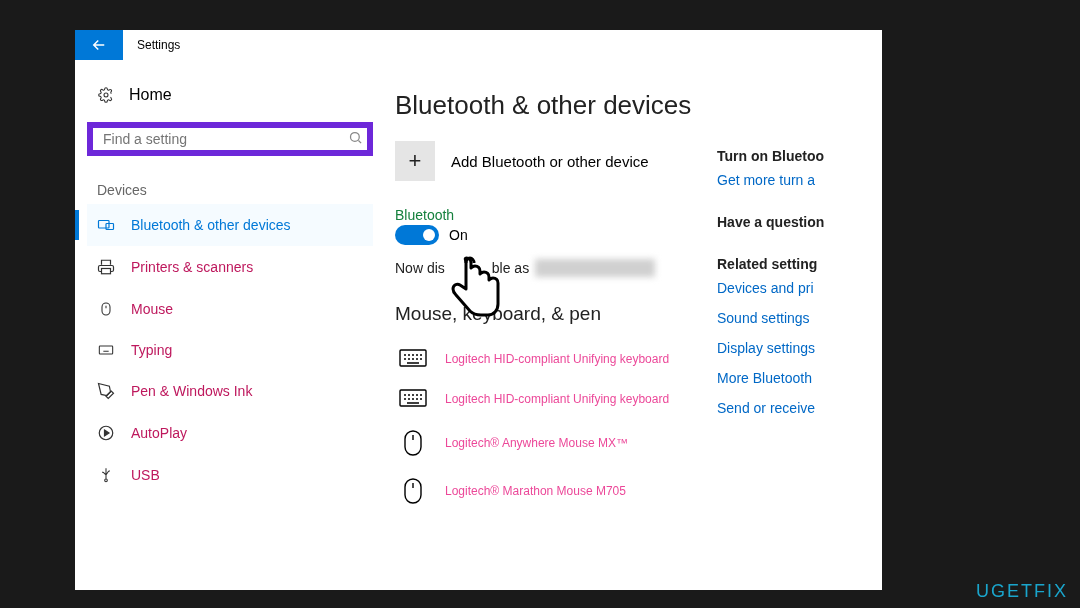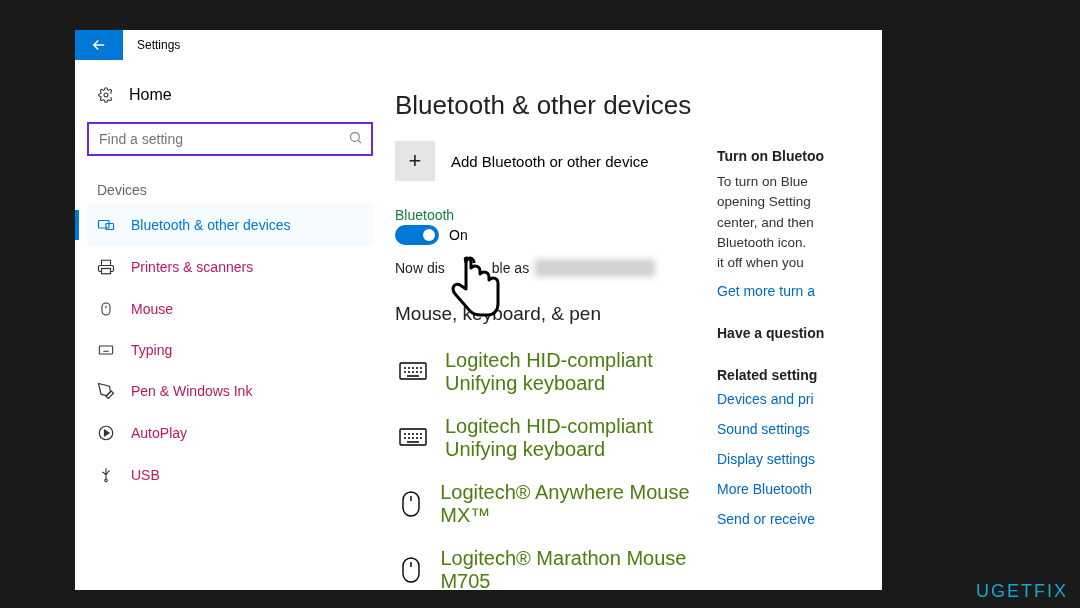--- a/index.html
+++ b/index.html
@@ -6,21 +6,21 @@
 body { background: #1a1a1a; width: 1080px; height: 608px; overflow: hidden; position: relative; }
 .window { position: absolute; left: 75px; top: 30px; width: 807px; height: 560px; background: #fff; display: flex; flex-direction: column; }
 .titlebar { height: 30px; display: flex; align-items: center; }
 .back-btn { width: 48px; height: 30px; background: #0078d7; color: #fff; display: flex; align-items: center; justify-content: center; }
 .title-txt { padding-left: 14px; font-size: 12px; color: #000; }
 .body { flex: 1; display: flex; overflow: hidden; }
 .sidebar { width: 310px; padding: 18px 12px 0 12px; display: flex; flex-direction: column; }
 .home-row { display: flex; align-items: center; gap: 14px; padding: 8px 10px; }
 .home-row .icon { width: 18px; display: flex; justify-content: center; }
 .search-wrap { margin-top: 10px; position: relative; }
-.search-input { width: 100%; height: 34px; border: 2px solid #6d28d9; padding: 0 16px 0 10px; font-size: 14px; outline: none; color: #555;}
+.search-input { width: 100%; height: 34px; border: 6px solid #6d28d9; padding: 0 16px 0 10px; font-size: 14px; outline: none; color: #555;}
 .search-icon { position: absolute; right: 10px; top: 8px; color: #666; }
 .section-label { margin: 26px 0 6px 10px; font-size: 14px; color: #666; }
 .nav-item { display: flex; align-items: center; gap: 16px; padding: 12px 10px; font-size: 14px; color: #be185d; position: relative; cursor: pointer; }
 .nav-item.active { color: #0078d7; background: #f5fbff; }
 .nav-item.active::before { content: ''; position: absolute; left: -12px; top: 6px; bottom: 6px; width: 4px; background: #0078d7; }
 .nav-item .icon { width: 18px; display: flex; justify-content: center; color: #333; }
 .nav-item.active .icon { color: #0078d7; }
 .main { flex: 1; padding: 30px 20px 0 10px; overflow: hidden; }
 .page-title { font-size: 26px; font-weight: 400; color: #222; margin-bottom: 20px; }
 .add-row { display: flex; align-items: center; gap: 16px; margin-bottom: 26px; cursor: pointer; }
@@ -29,21 +29,21 @@
 .sub-label { font-size: 14px; color: #15803d; margin-bottom: 2px; }
 .toggle-row { display: flex; align-items: center; gap: 10px; margin-bottom: 14px; }
 .toggle { width: 44px; height: 20px; border-radius: 10px; background: #0078d7; position: relative; cursor: pointer; }
 .toggle .knob { position: absolute; width: 12px; height: 12px; border-radius: 50%; background: #fff; top: 4px; right: 4px; }
 .toggle-state { font-size: 14px; }
 .discover-row { font-size: 14px; color: #222; display: flex; align-items: center; gap: 6px; margin-bottom: 26px; }
 .blur { display: inline-block; width: 120px; height: 18px; background: #d0d0d0; filter: blur(3px); }
 .group-title { font-size: 19px; font-weight: 500; color: #222; margin-bottom: 14px; }
 .device-row { display: flex; align-items: center; gap: 18px; padding: 10px 4px; }
 .device-icon { width: 28px; display: flex; justify-content: center; }
-.device-label { font-size: 20px; color: #4d7c0f; }
+.device-label { font-size: 12px; color: #ec4899; }
 .rightpane { width: 165px; padding: 88px 0 0 0; font-size: 14px; color: #222; }
 .rp-title { font-weight: 600; margin-bottom: 8px; }
 .rp-text { font-size: 13.5px; line-height: 1.5; color: #333; margin-bottom: 10px; }
 .link { color: #0068c6; cursor: pointer; display: block; margin-bottom: 14px; font-size: 14px; }
 .rp-section { margin-top: 26px; }
 .watermark { position: absolute; right: 12px; bottom: 6px; font-family: Arial; }
 .watermark .w1 { font-size: 18px; letter-spacing: 2px; color: #1aa5cc; font-weight: 300; }
 .cursor-hand { position: absolute; left: 446px; top: 255px; pointer-events: none; }
 svg { display: block; }
 </style>
@@ -200,25 +200,20 @@
               <rect x="2" y="2" width="16" height="24" rx="8"></rect>
               <path d="M10 6v5"></path>
             </svg>
         </span>
         <span class="device-label">Logitech® Marathon Mouse M705</span>
       </div>
     </div>
 
     <div class="rightpane">
       <div class="rp-title">Turn on Bluetoo</div>
-      <div class="rp-text" style="white-space:pre-line;">To turn on Blue
-opening Setting
-center, and then
-Bluetooth icon.
-it off when you</div>
       <span class="link">Get more turn a</span>
 
       <div class="rp-section">
         <div class="rp-title">Have a question</div>
       </div>
       <div class="rp-section">
         <div class="rp-title">Related setting</div>
         <span class="link">Devices and pri</span>
         <span class="link">Sound settings</span>
         <span class="link">Display settings</span>

